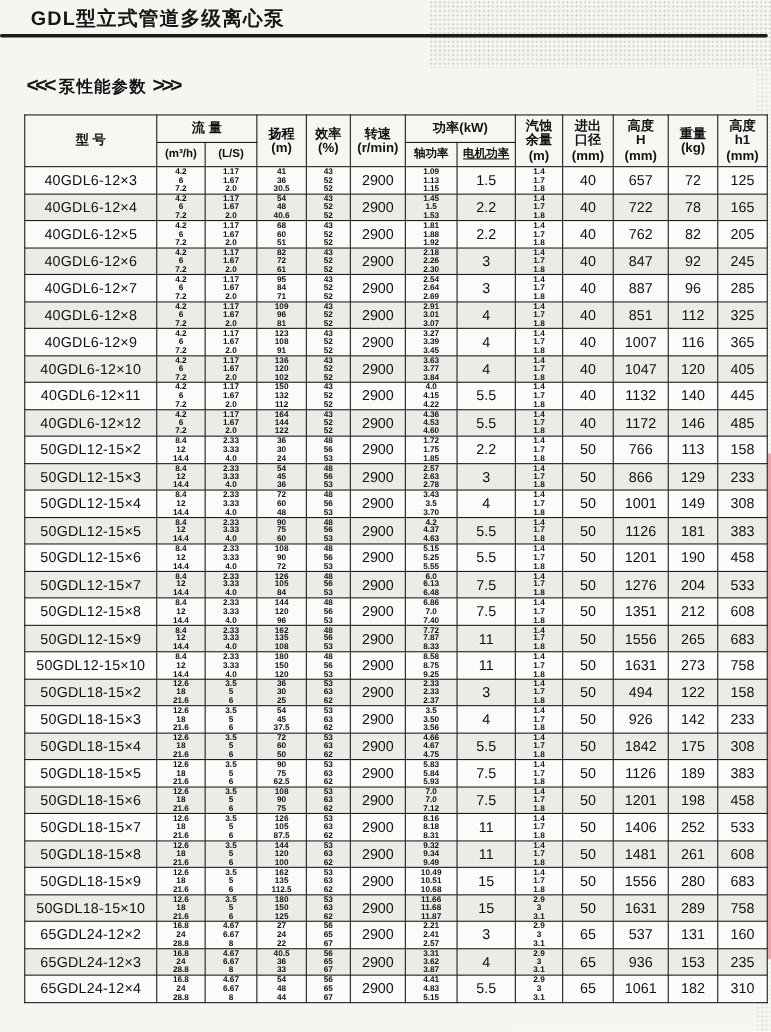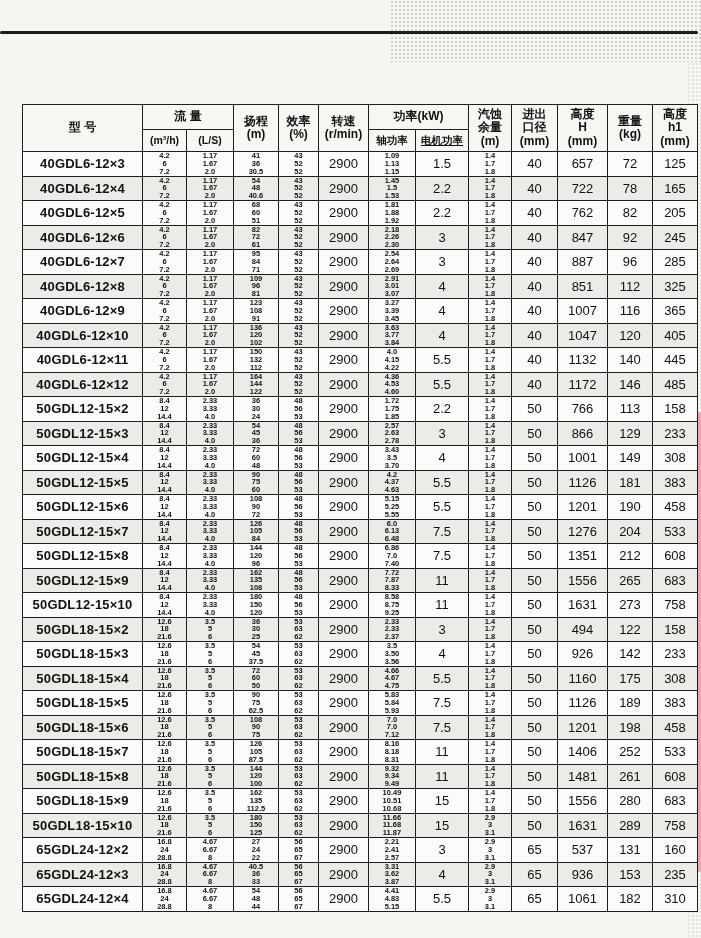--- a/index.html
+++ b/index.html
@@ -51,21 +51,21 @@
     font-size:12px; font-weight:bold; white-space:pre-line; line-height:1.1;
     background:#f6f6f2;
   }
   table.perf thead tr.h1 th{height:24px;}
   table.perf thead tr.h2 th{height:21px; font-size:10.5px;margin-top:20px;}
   th.unit{font-size:10.5px; font-weight:bold;}
   th.sub-motor{font-size:10px;text-decoration:underline;}
   tbody td{height:23.5px;}
   td.model{
     text-align:left; padding-left:7px; font-size:13px; letter-spacing:0.2px;
-    white-space:nowrap; font-weight:700;
+    white-space:nowrap; font-weight:400;
   }
   td.stack{
     font-size:7.5px; line-height:7.6px; white-space:pre-line; font-weight:600;
     letter-spacing:0;
   }
   td.big{font-size:13px; font-weight:500;}
   tbody tr:nth-child(even) td{background:#ebebe7;}
   tbody tr:nth-child(odd) td{background:#fbfbf9;}
 
   .footnote{
@@ -75,22 +75,28 @@
   }
 </style>
 </head>
 <body>
 
 <div class="page">
   <div class="halftone"></div>
   <div class="halftone-right"></div>
   <div class="scan-strip"></div>
 
+  <div class="doc-title">GDL型立式管道多级离心泵</div>
   <div class="title-rule"></div>
 
+  <div class="section-title">
+    <span class="angle big">&lt;&lt;&lt;</span>
+    <span>泵性能参数</span>
+    <span class="angle big">&gt;&gt;&gt;</span>
+  </div>
 
   <table class="perf">
     <colgroup>
       <col style="width:120px">
         <col style="width:44px">
         <col style="width:47px">
       <col style="width:45px">
         <col style="width:40px">
         <col style="width:50px">
       <col style="width:47px">
@@ -718,21 +724,21 @@
 62</td>
           <td class="big">2900</td>
           <td class="stack">4.66
 4.67
 4.75</td>
           <td class="big">5.5</td>
           <td class="stack">1.4
 1.7
 1.8</td>
           <td class="big">50</td>
-          <td class="big">1160</td>
+          <td class="big">1842</td>
           <td class="big">175</td>
           <td class="big">308</td>
         </tr>
         <tr>
           <td class="model">50GDL18-15×5</td>
           <td class="stack">12.6
 18
 21.6</td>
           <td class="stack">3.5
 5

